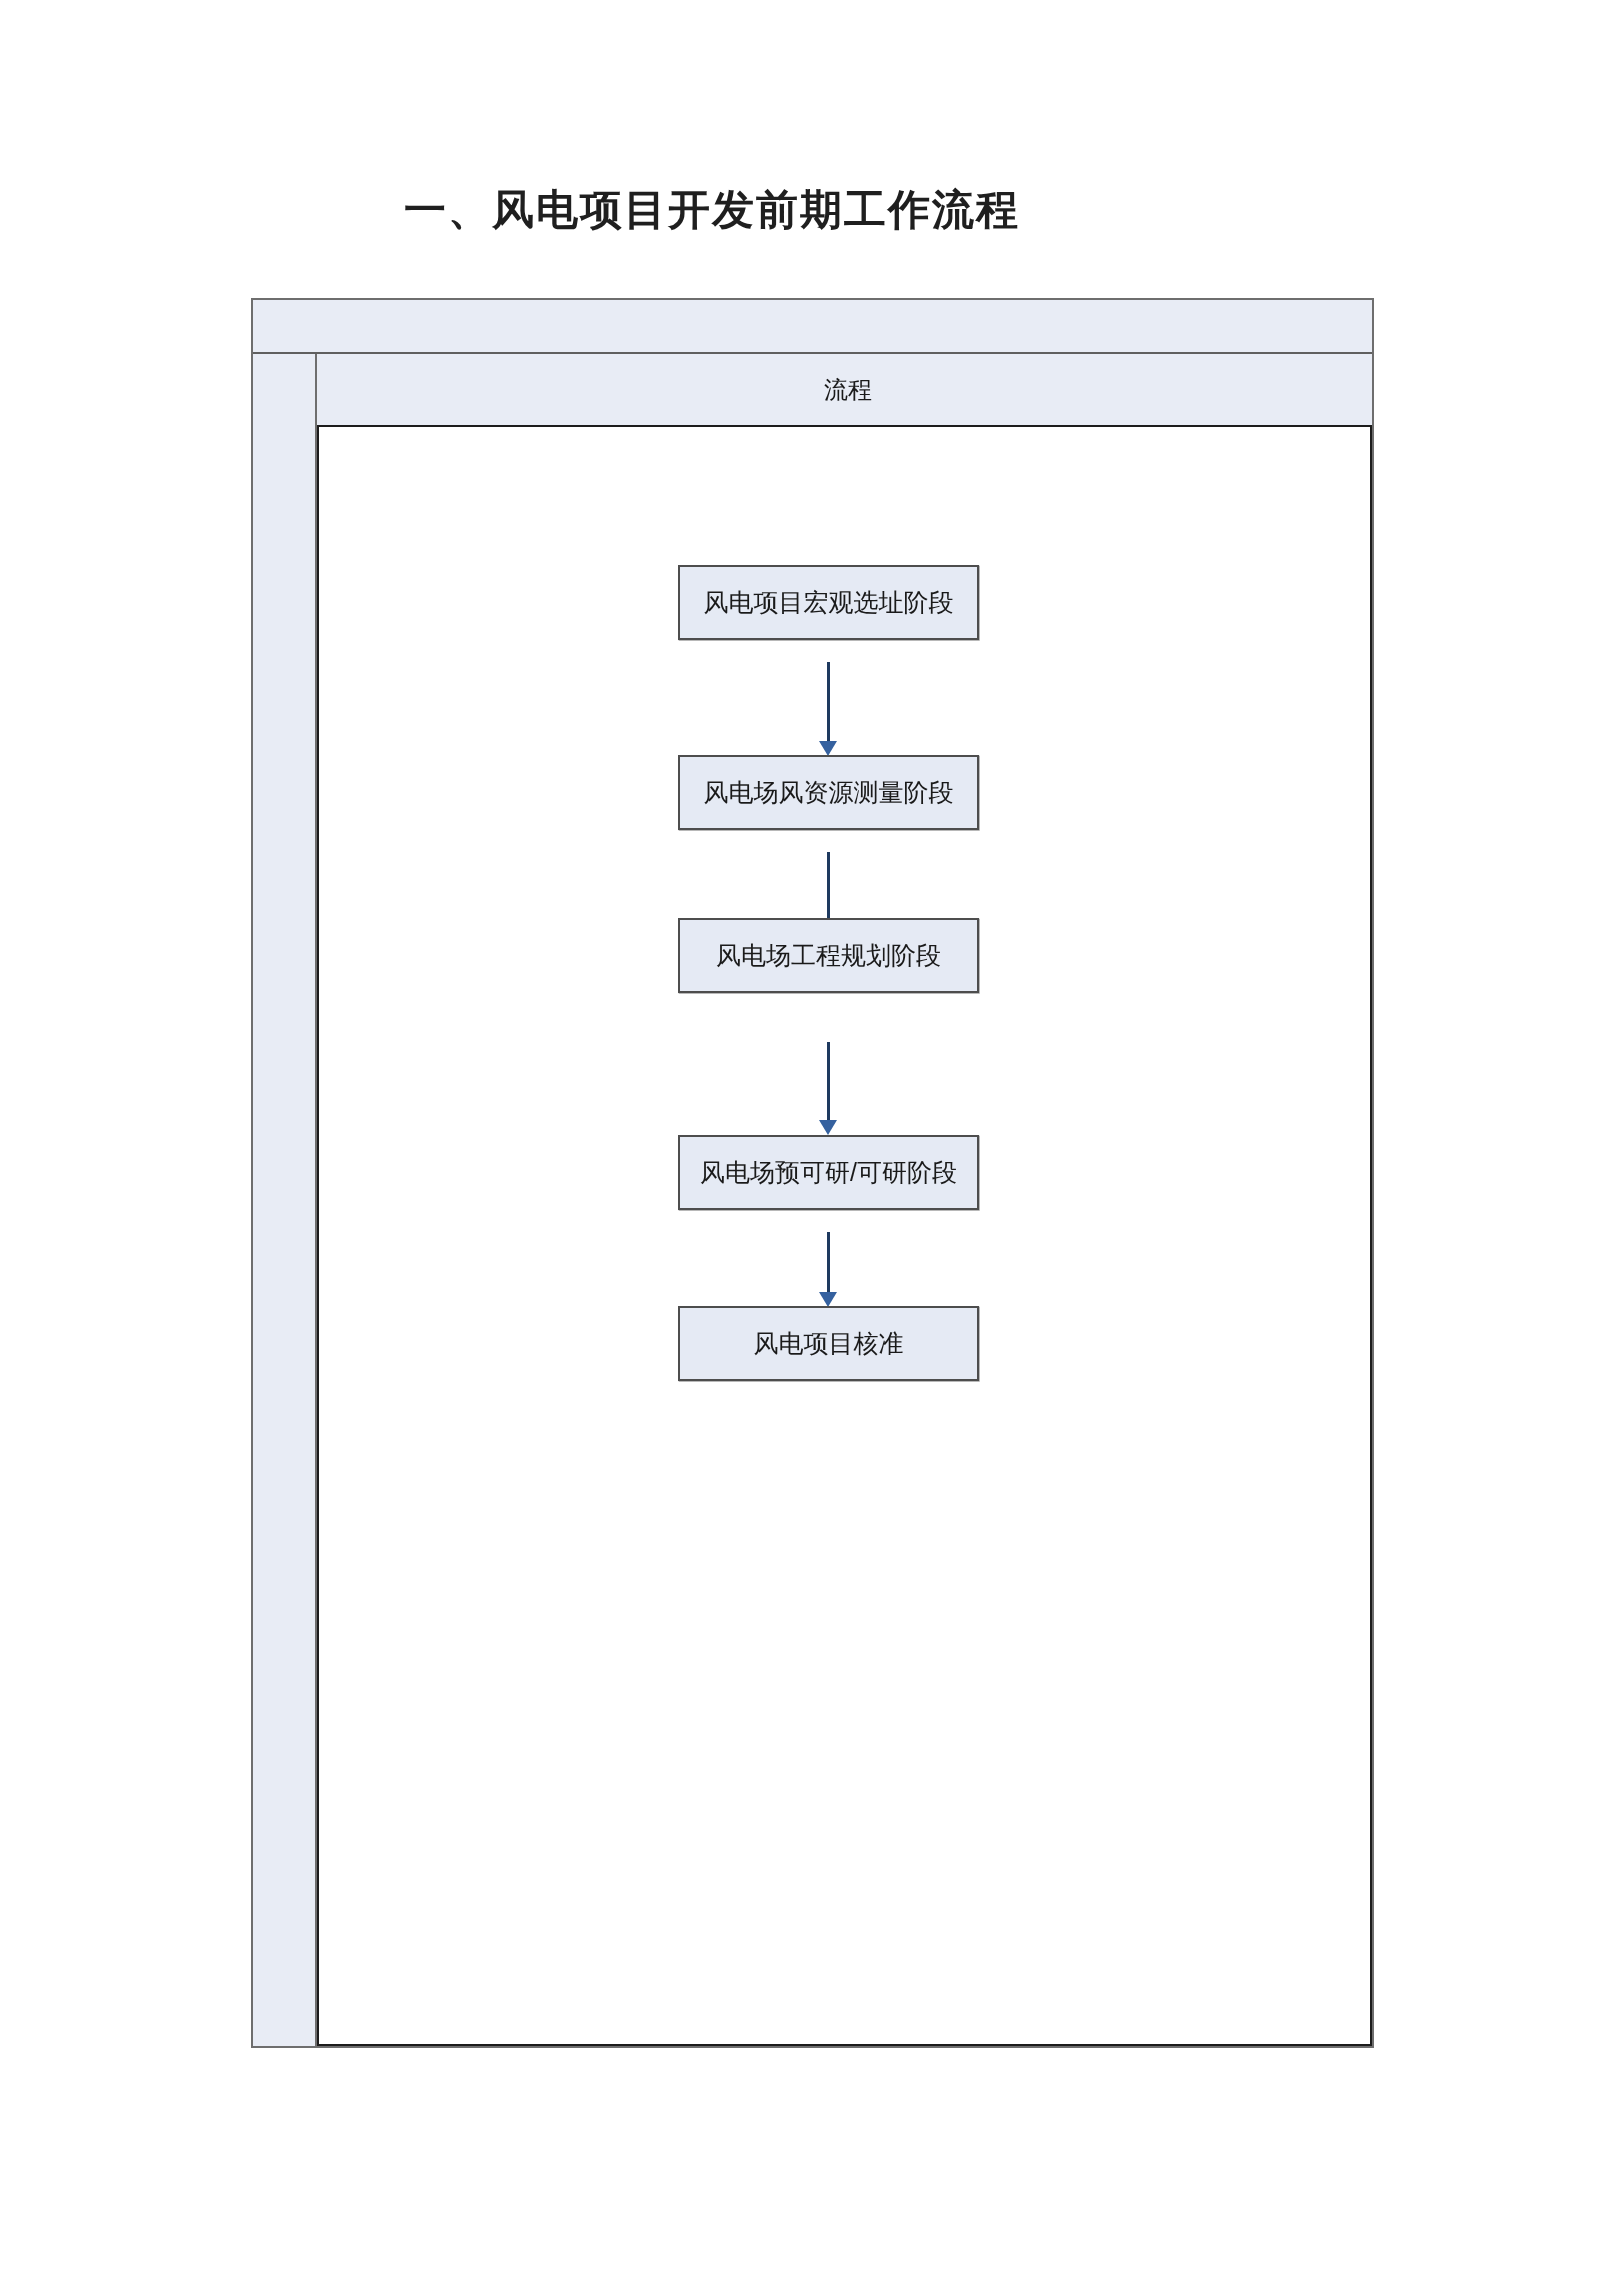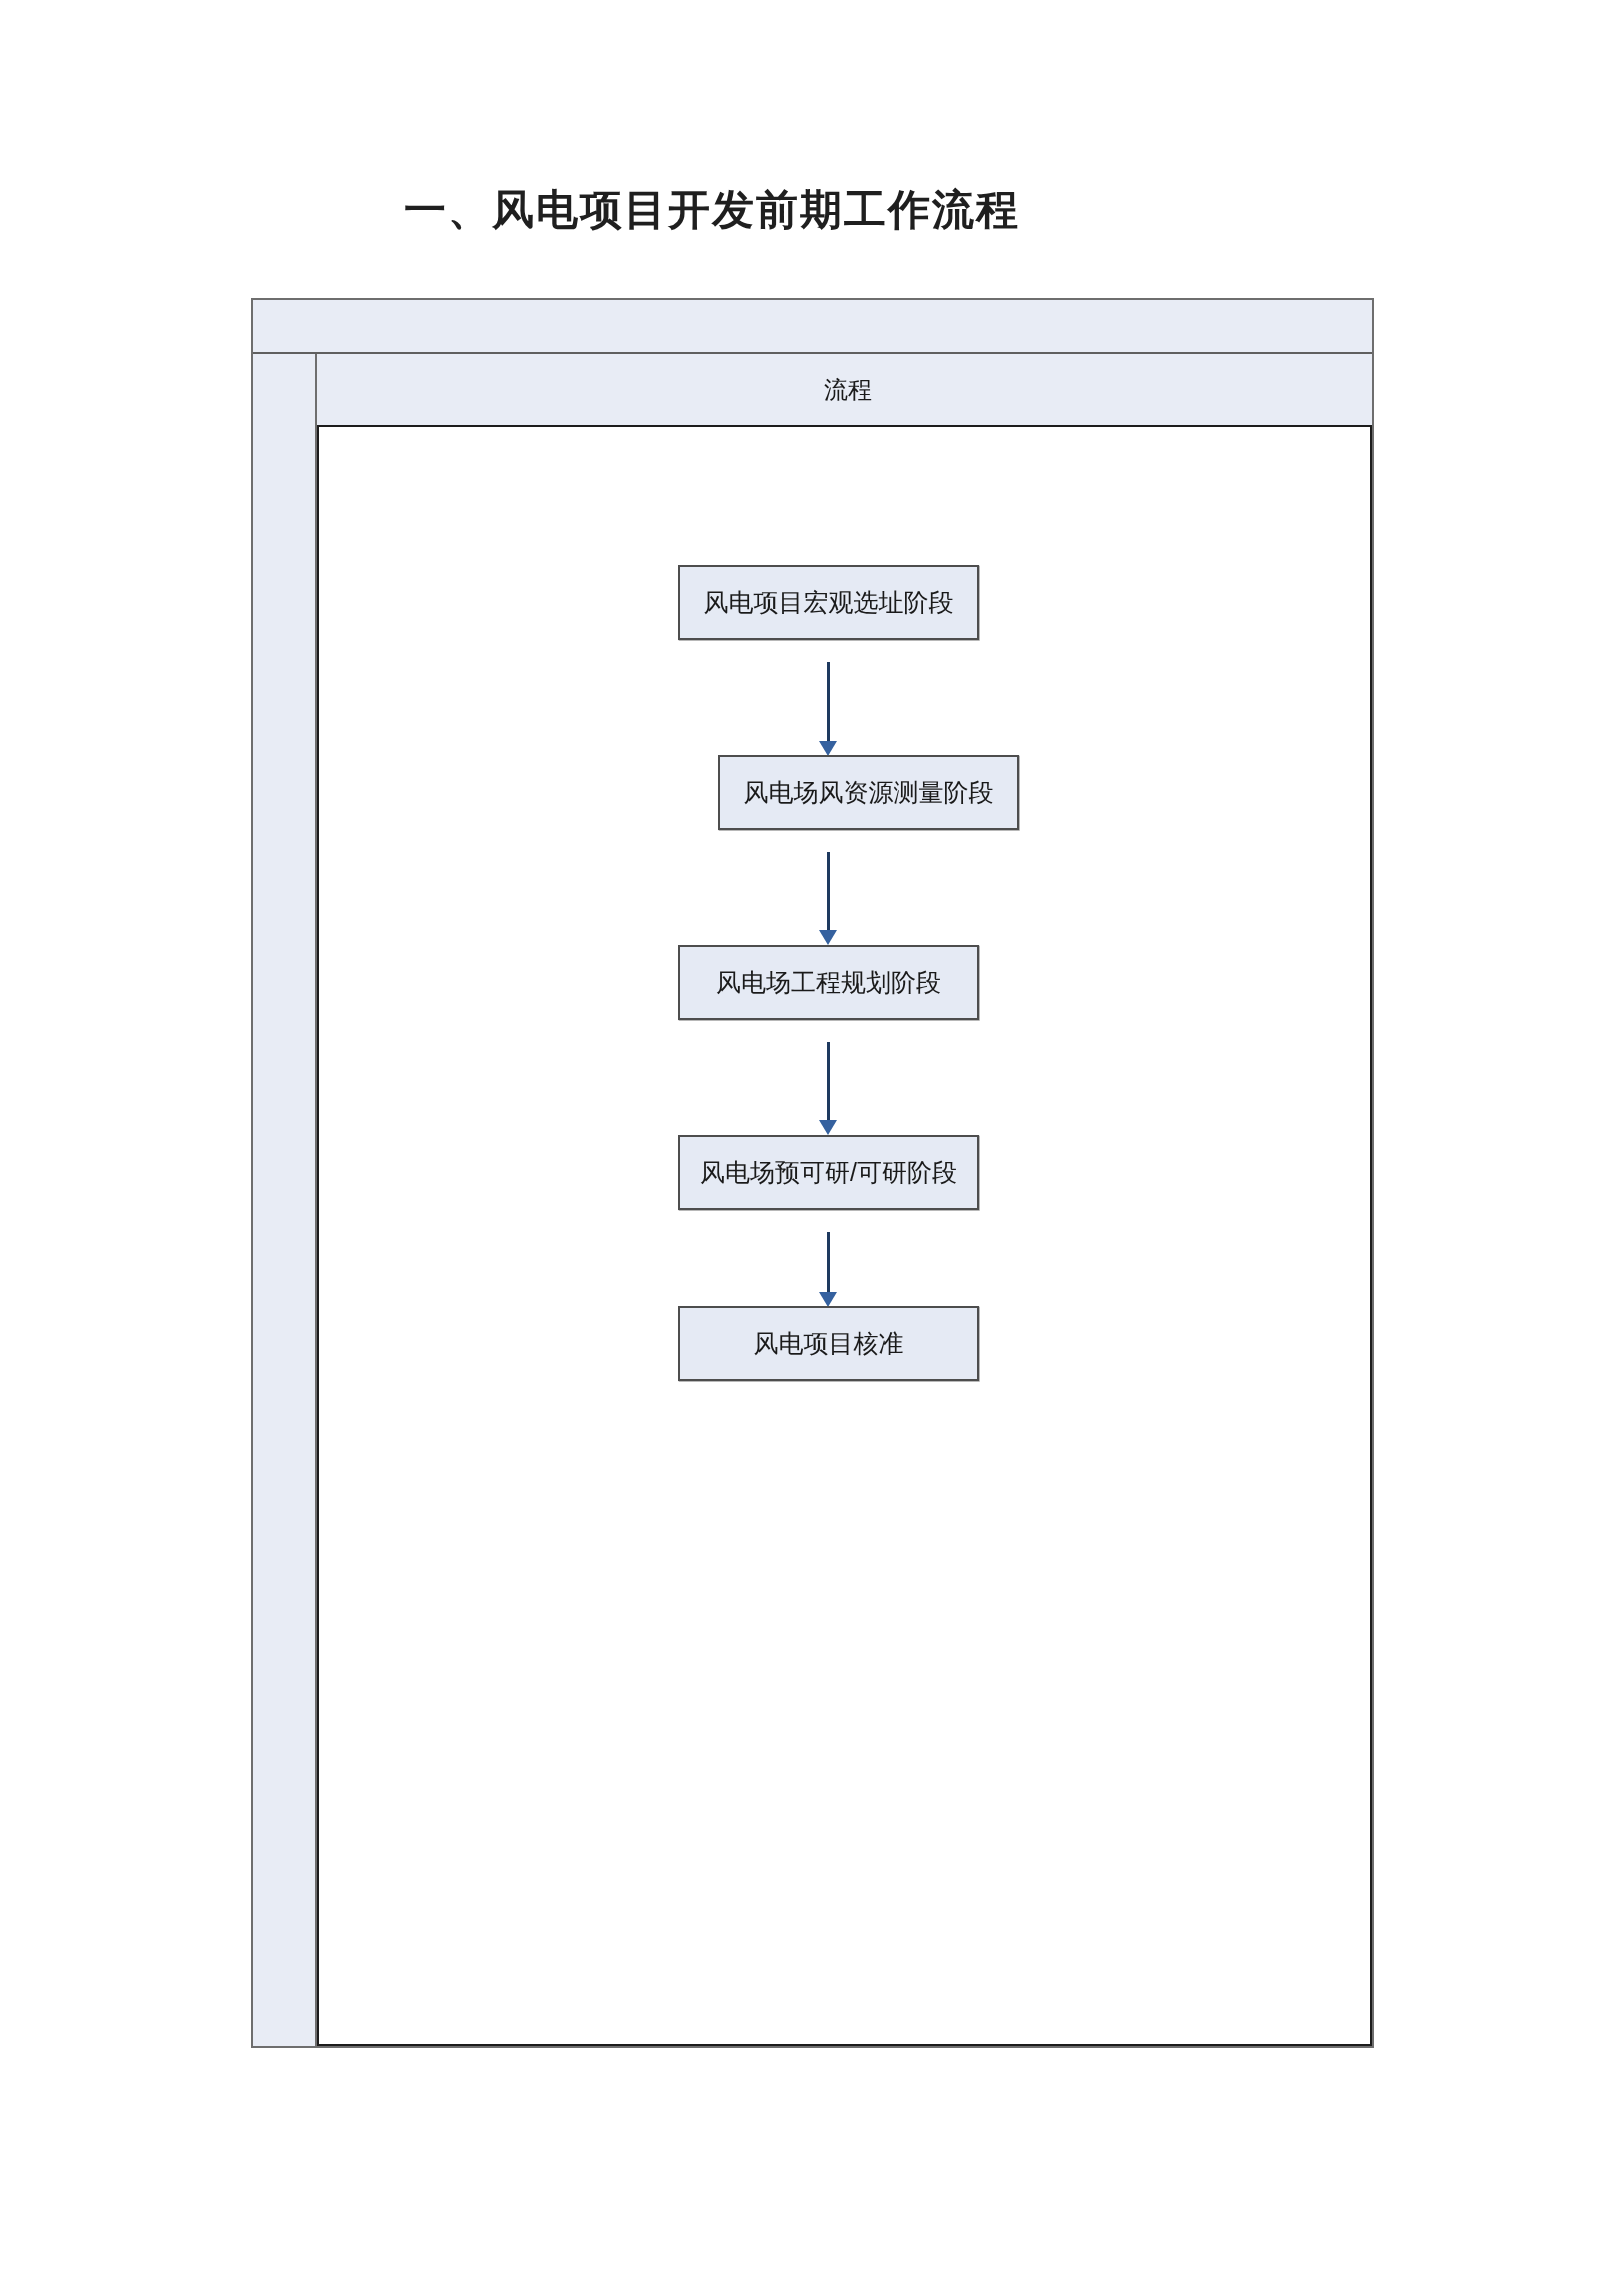--- a/index.html
+++ b/index.html
@@ -95,22 +95,22 @@
     align-items: center;
     justify-content: center;
     box-shadow: 0.7px 0.7px 0 #9a9a9a;
   }
   .step-box .step-label {
     font-size: 25px;
     color: #1a1a1a;
     white-space: nowrap;
   }
   .step-1 { top: 138px; }
-  .step-2 { top: 328px; margin-left: 40px; }
-  .step-3 { top: 518px; }
+  .step-2 { top: 328px; }
+  .step-3 { top: 491px; }
   .step-4 { top: 708px; }
   .step-5 { top: 879px; text-align: right; }
 
   
   .arrow {
     position: absolute;
     left: 499px;
     width: 21px;
   }
   .arrow .shaft {

